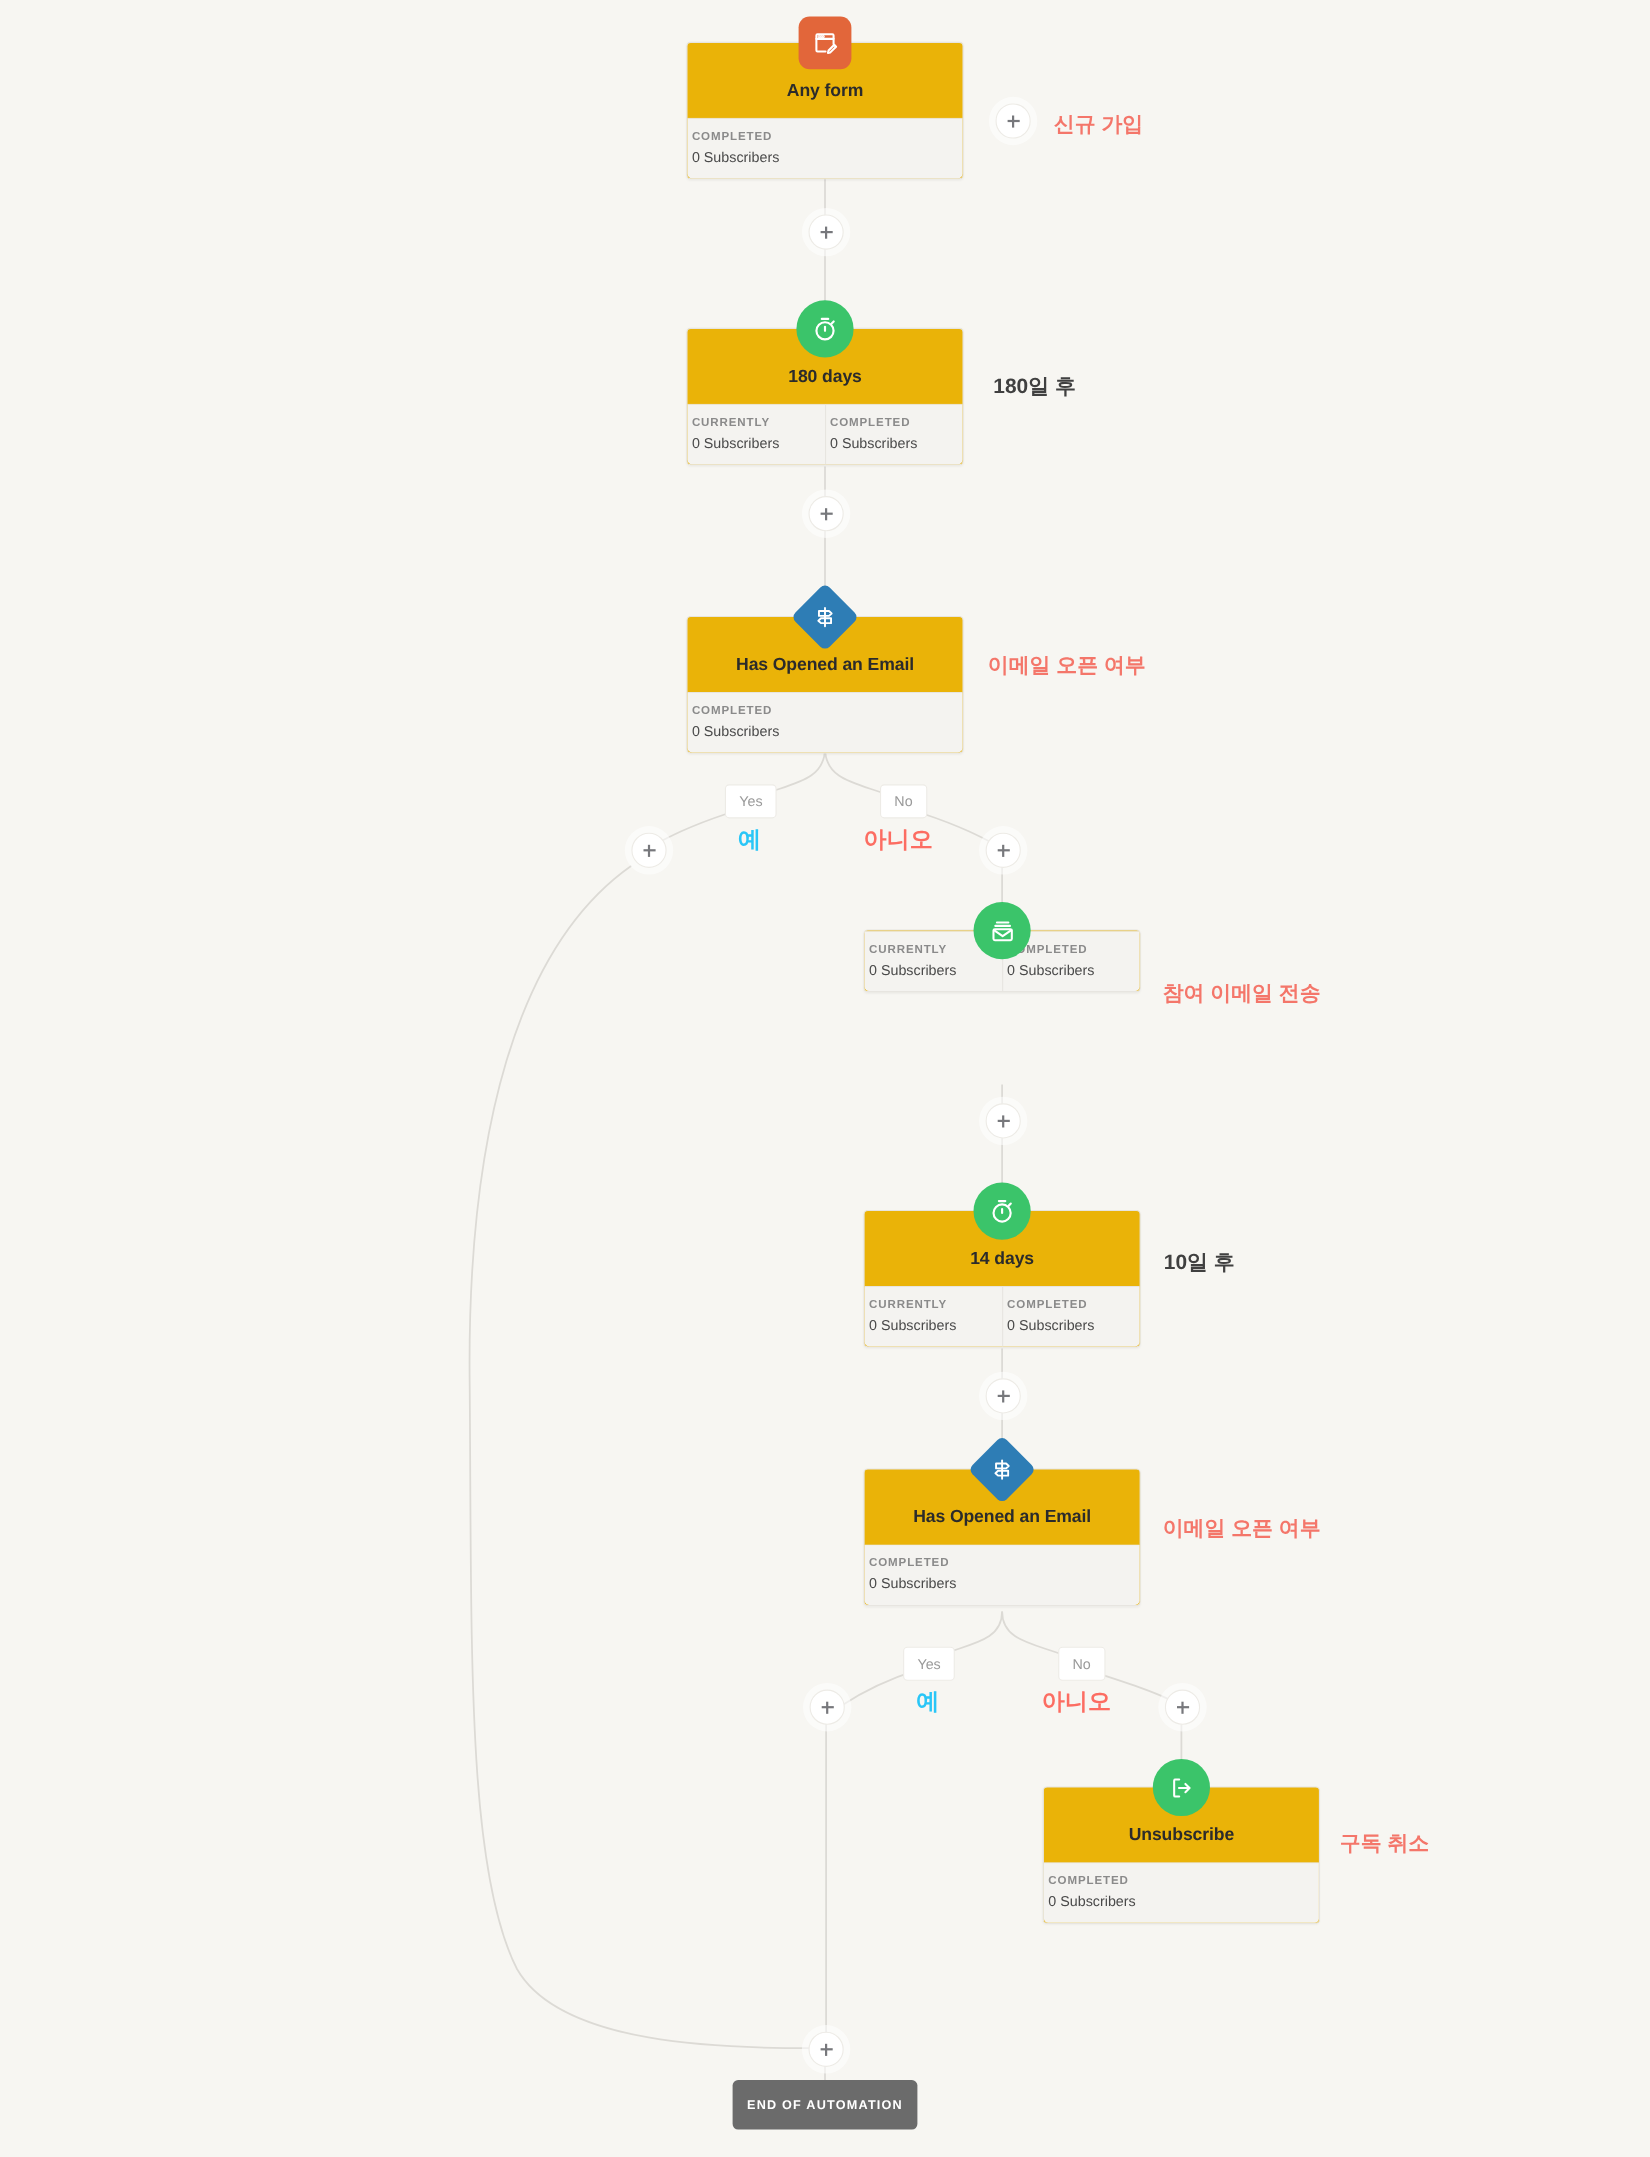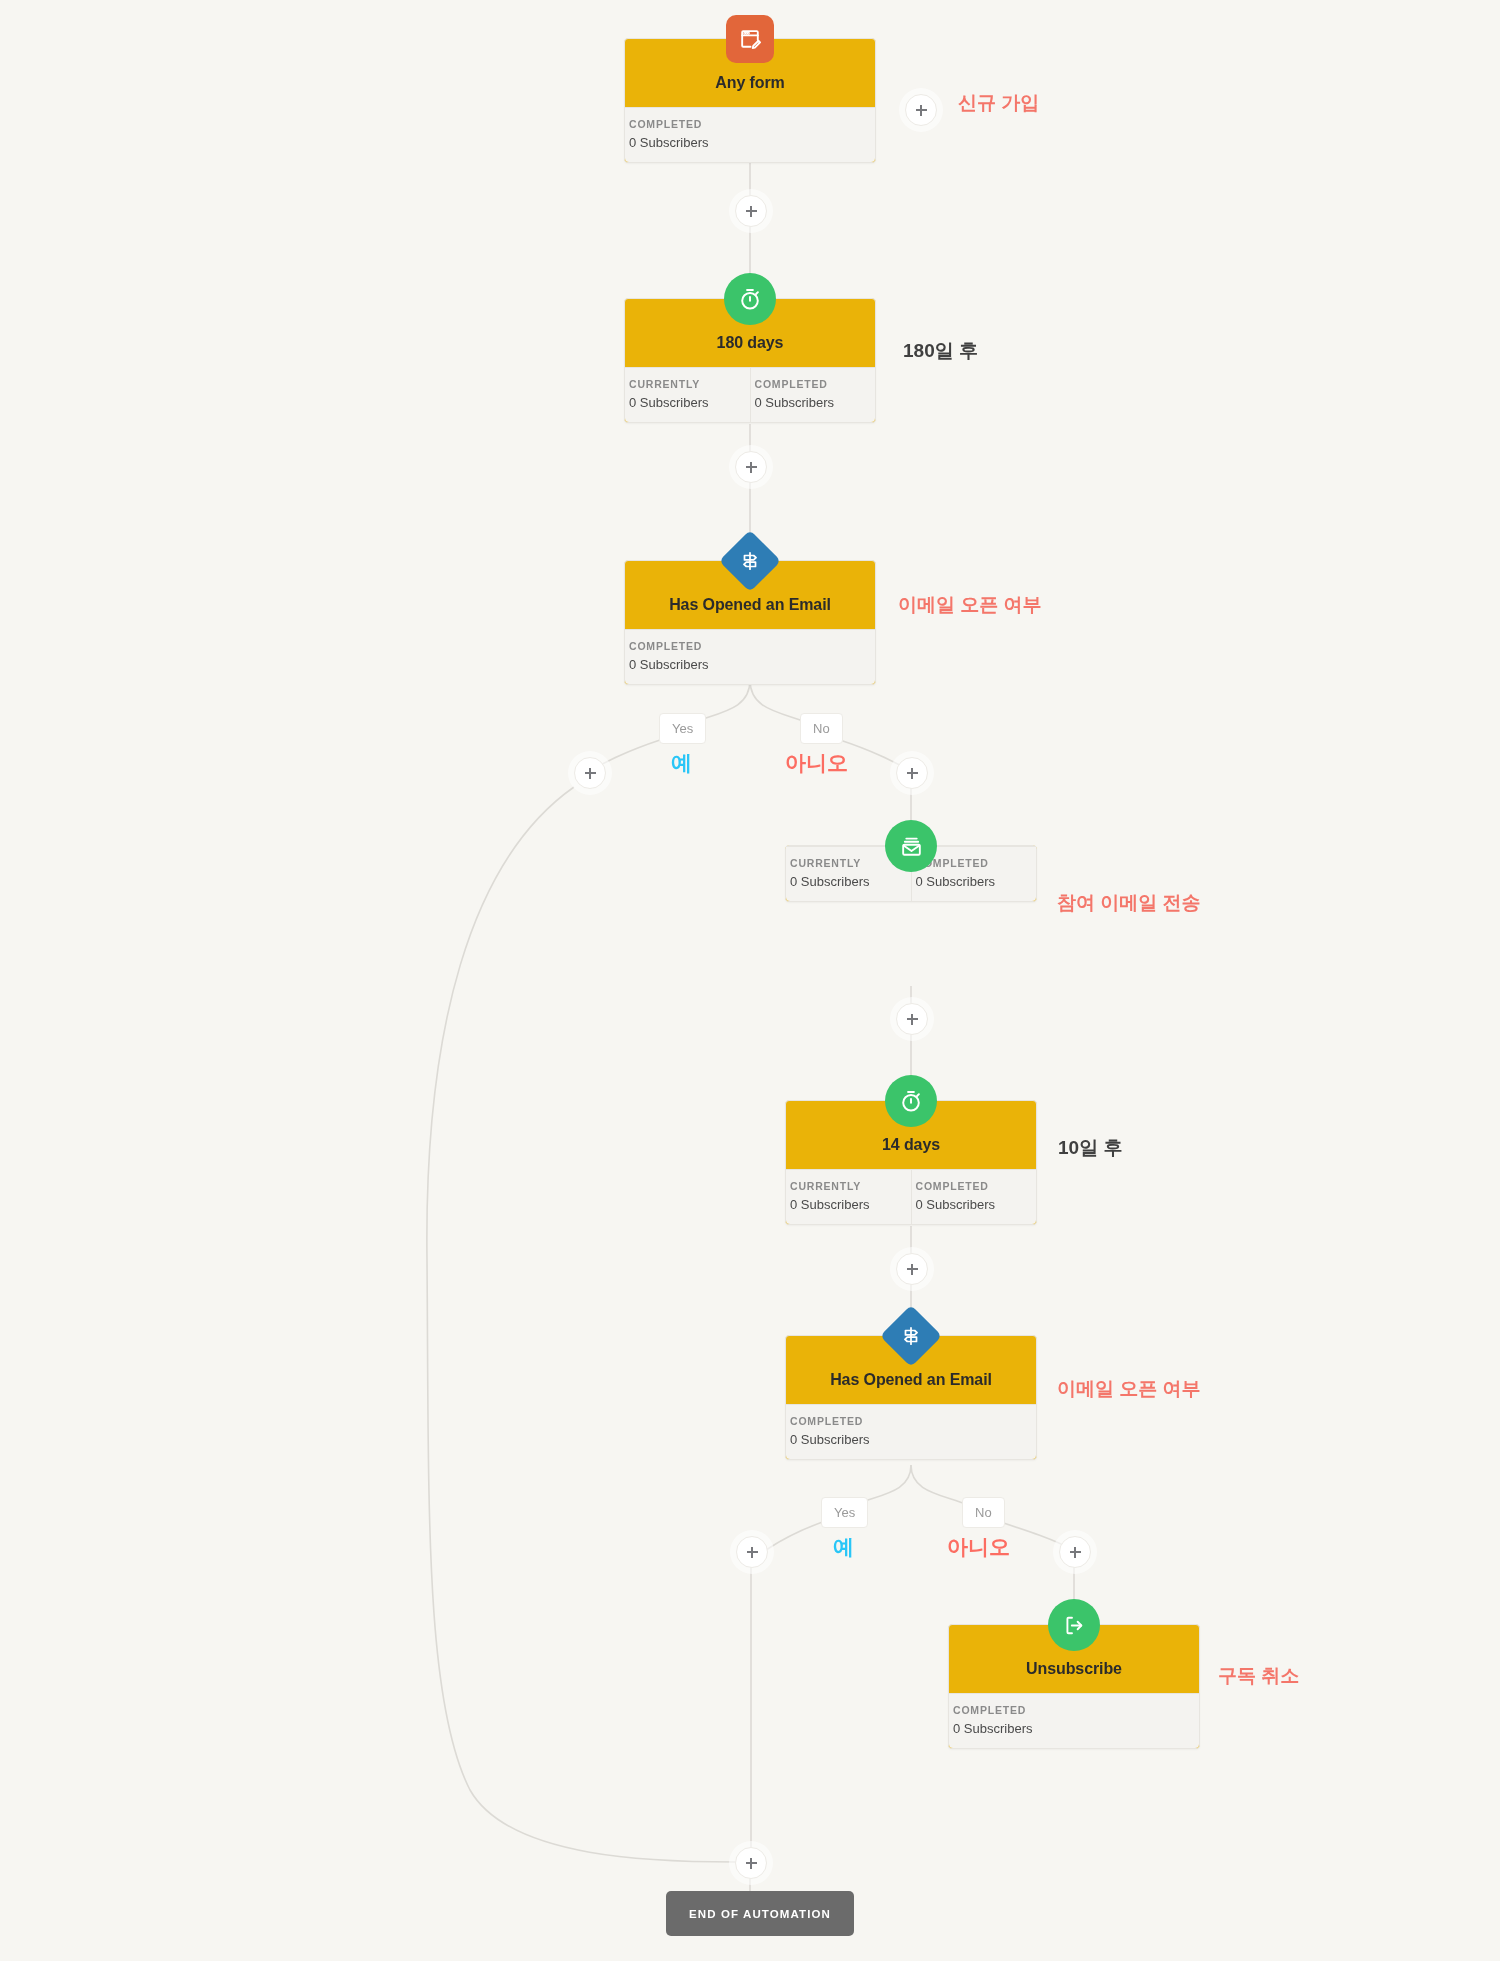--- a/index.html
+++ b/index.html
@@ -237,21 +237,21 @@
       </div>
     </div>
     <div class="node-title">Any form</div>
     <div class="node-stats">
       <div class="stat">
         <div class="stat-label">COMPLETED</div>
         <div class="stat-value">0 Subscribers</div>
       </div>
     </div>
   </div>
-  <div class="anno anno-strong" style="left:958px; top:90px;">신규 가입</div>
+  <div class="anno anno-strong" style="left:958px; top:100px;">신규 가입</div>
   <div class="plus-btn" style="left:905px; top:94px;"></div>
 
   <div class="plus-btn" style="left:735px; top:195px;"></div>
 
   <div class="node" style="left:624px; top:298px;">
     <div class="node-badge">
       <div class="badge-circle" style="background:#3BC46A;">
         <svg width="26" height="26" viewBox="0 0 24 24" fill="none" stroke="#ffffff" stroke-width="1.8" stroke-linecap="round" stroke-linejoin="round">
           <circle cx="12" cy="13.6" r="7.2"></circle>
           <path d="M12 10.2v3.4"></path>
@@ -400,17 +400,17 @@
       <div class="stat">
         <div class="stat-label">COMPLETED</div>
         <div class="stat-value">0 Subscribers</div>
       </div>
     </div>
   </div>
   <div class="anno anno-strong" style="left:1218px; top:1663px;">구독 취소</div>
 
   <div class="plus-btn" style="left:735px; top:1847px;"></div>
 
-  <div class="end-bar" style="left:666px; top:1891px; width:188px; height:45px;">
+  <div class="end-bar" style="left:666px; top:1891px; width:168px; height:45px;">
     <span>END OF AUTOMATION</span>
   </div>
 
 </div>
 
 </body></html>

